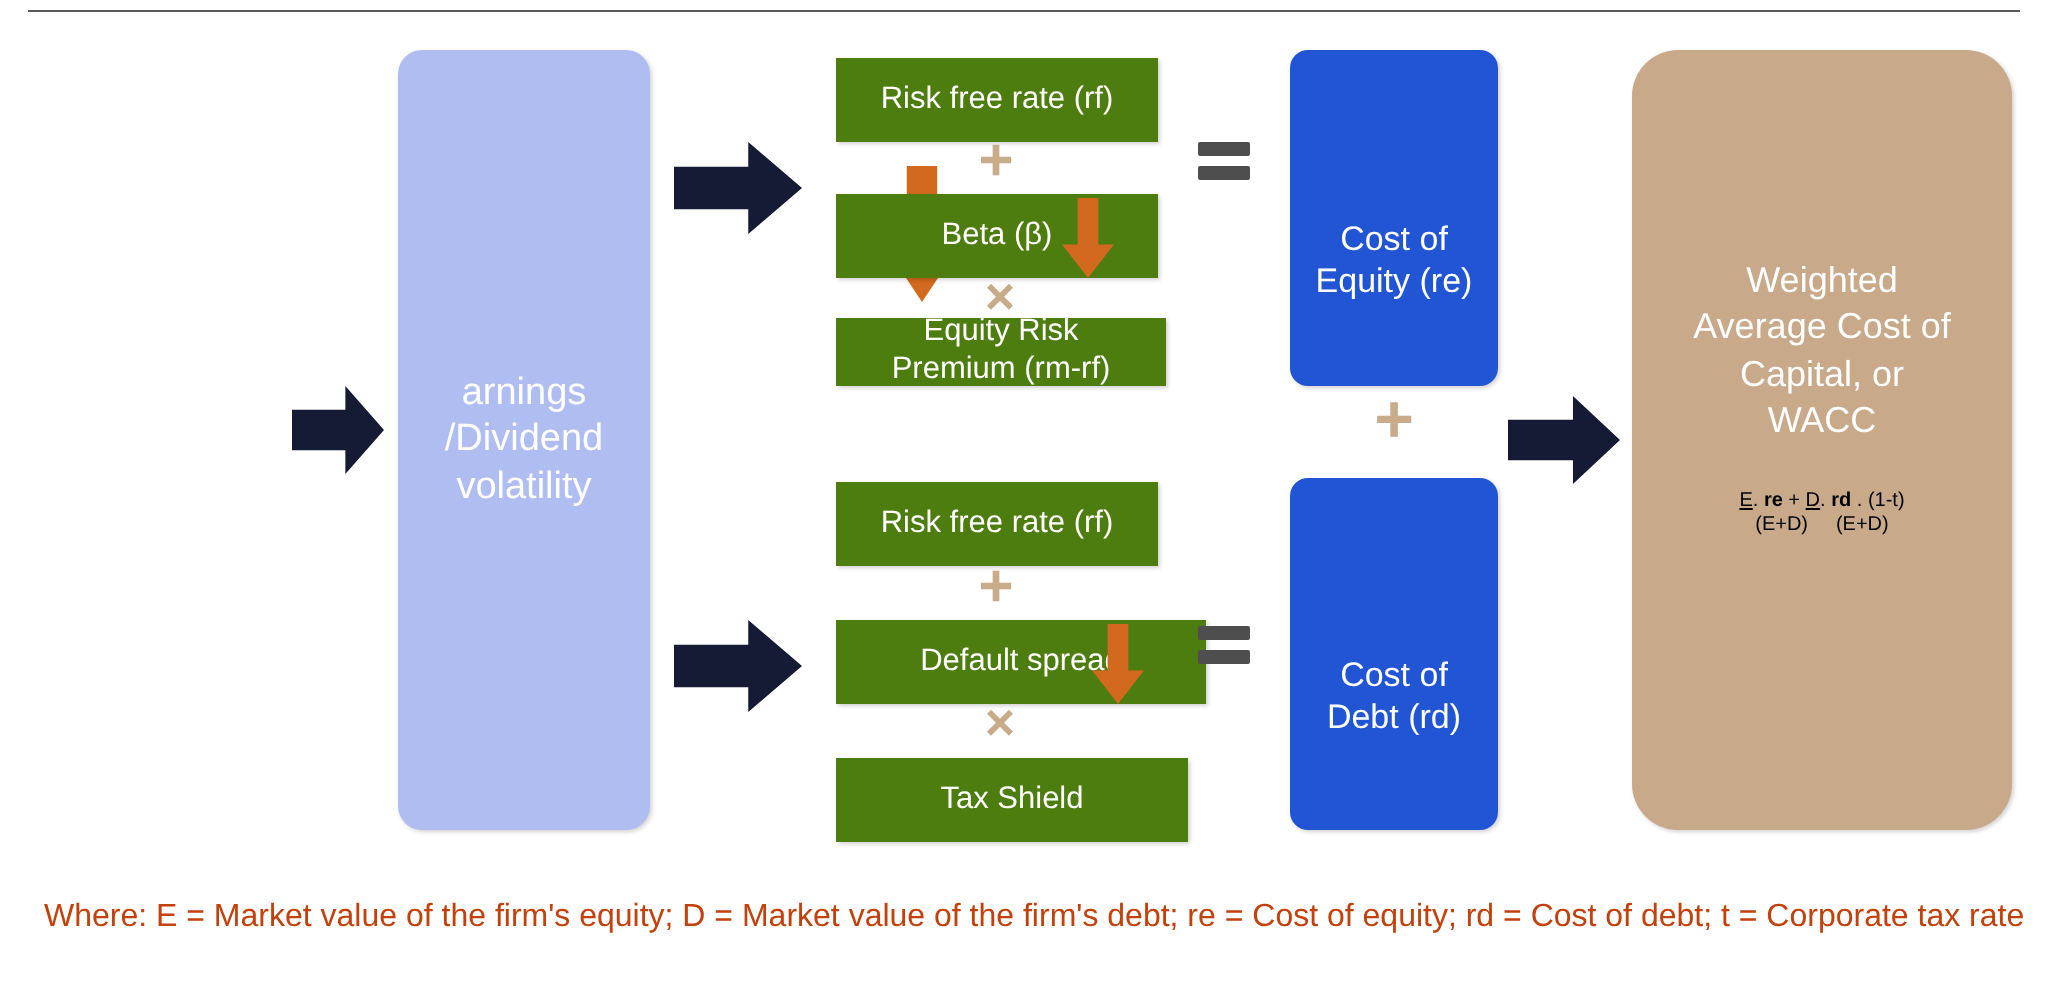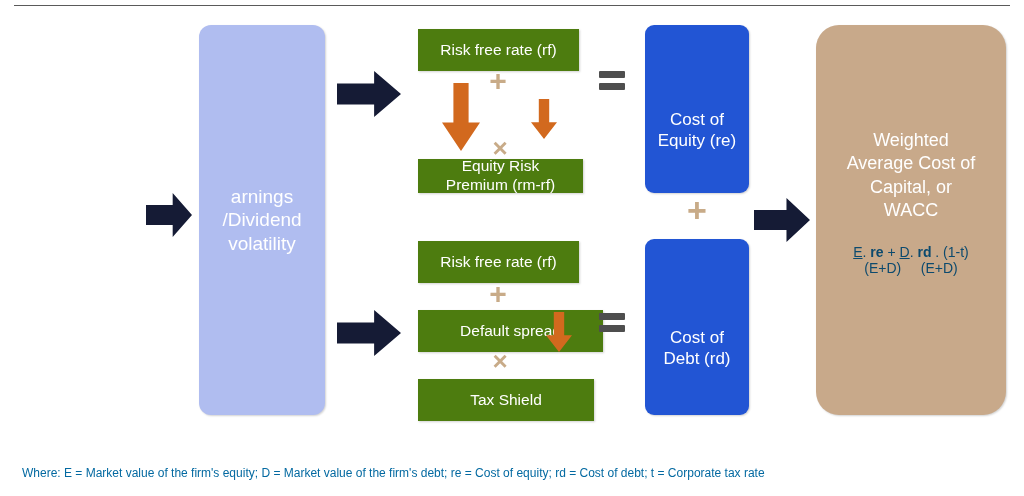--- a/index.html
+++ b/index.html
@@ -149,37 +149,37 @@
 
   
   #wacc-title {
     margin-top: 80px;
     font-size: 18px;
     line-height: 1.3;
     padding: 0 12px;
   }
   #wacc-formula {
     margin-top: 22px;
-    font-size: 14px;
-    color: #0c4a6e;
+    font-size: 10px;
+    color: #000000;
     line-height: 1.1;
     white-space: nowrap;
   }
   #wacc-formula .num { text-decoration: underline; }
   #wacc-formula .bold { font-weight: bold; }
   .frac-row1 { display: block; }
   .frac-row2 { display: block; margin-top: 1px; }
 
   
   #caption {
     position: absolute;
     left: 22px;
-    top: 466px;
-    font-size: 12px;
-    color: #0369a1;
+    top: 450px;
+    font-size: 16px;
+    color: #c2410c;
     white-space: nowrap;
   }
 </style>
 </head>
 <body>
 
 <div class="canvas">
 
   <div class="top-rule"></div>
 
@@ -195,20 +195,23 @@
 
   <div class="navy-arrow" id="navy-to-equity"></div>
   <div class="navy-arrow" id="navy-to-debt"></div>
 
   <div class="box component" id="box-rf1">
     <div>Risk free rate (rf)</div>
   </div>
 
   <div class="op-plus" id="op-plus-1">+</div>
 
+  <div class="box component" id="box-beta">
+    <div>Beta (β)</div>
+  </div>
   <div class="orange-arrow arrow-down" id="arrow-beta-dn"></div>
 
   <div class="op-times" id="op-times-1">×</div>
 
   <div class="box component" id="box-erp">
     <div>Equity Risk</div>
     <div>Premium (rm-rf)</div>
   </div>
 
   <div class="op-equals" id="op-eq-1">

